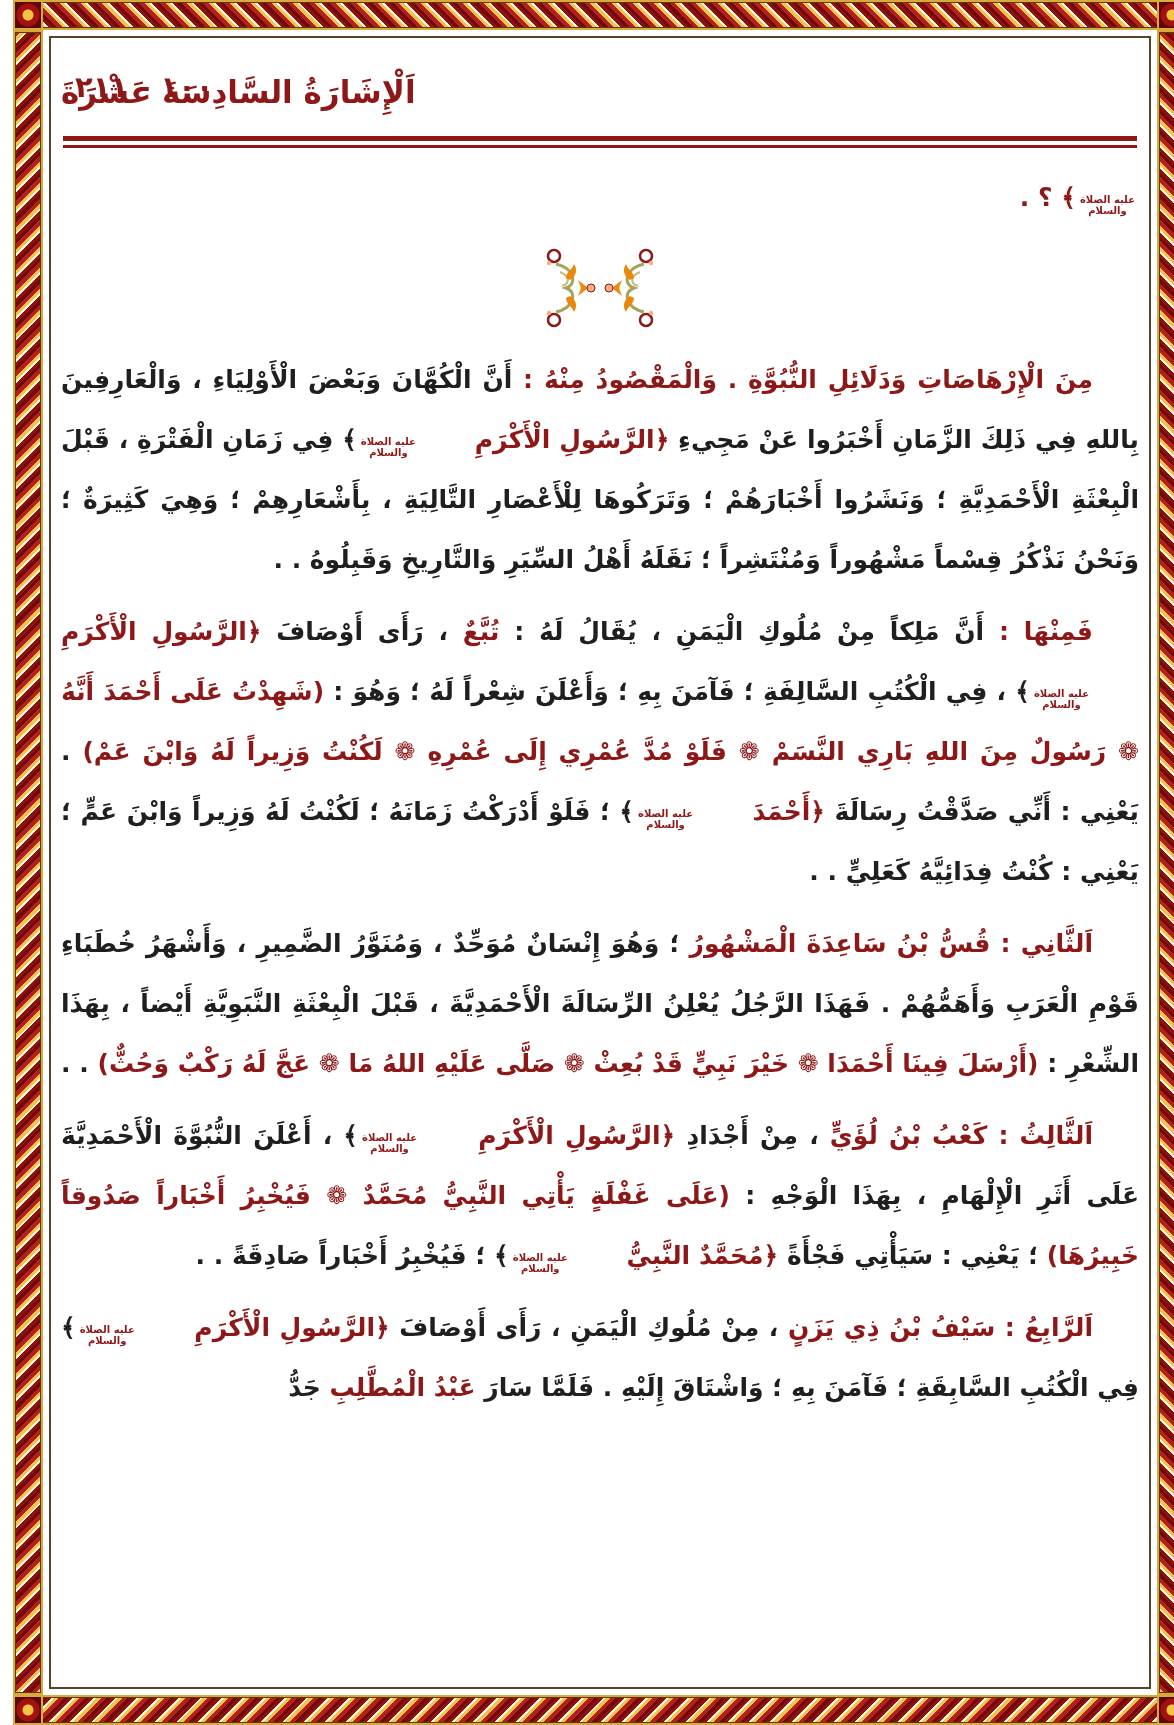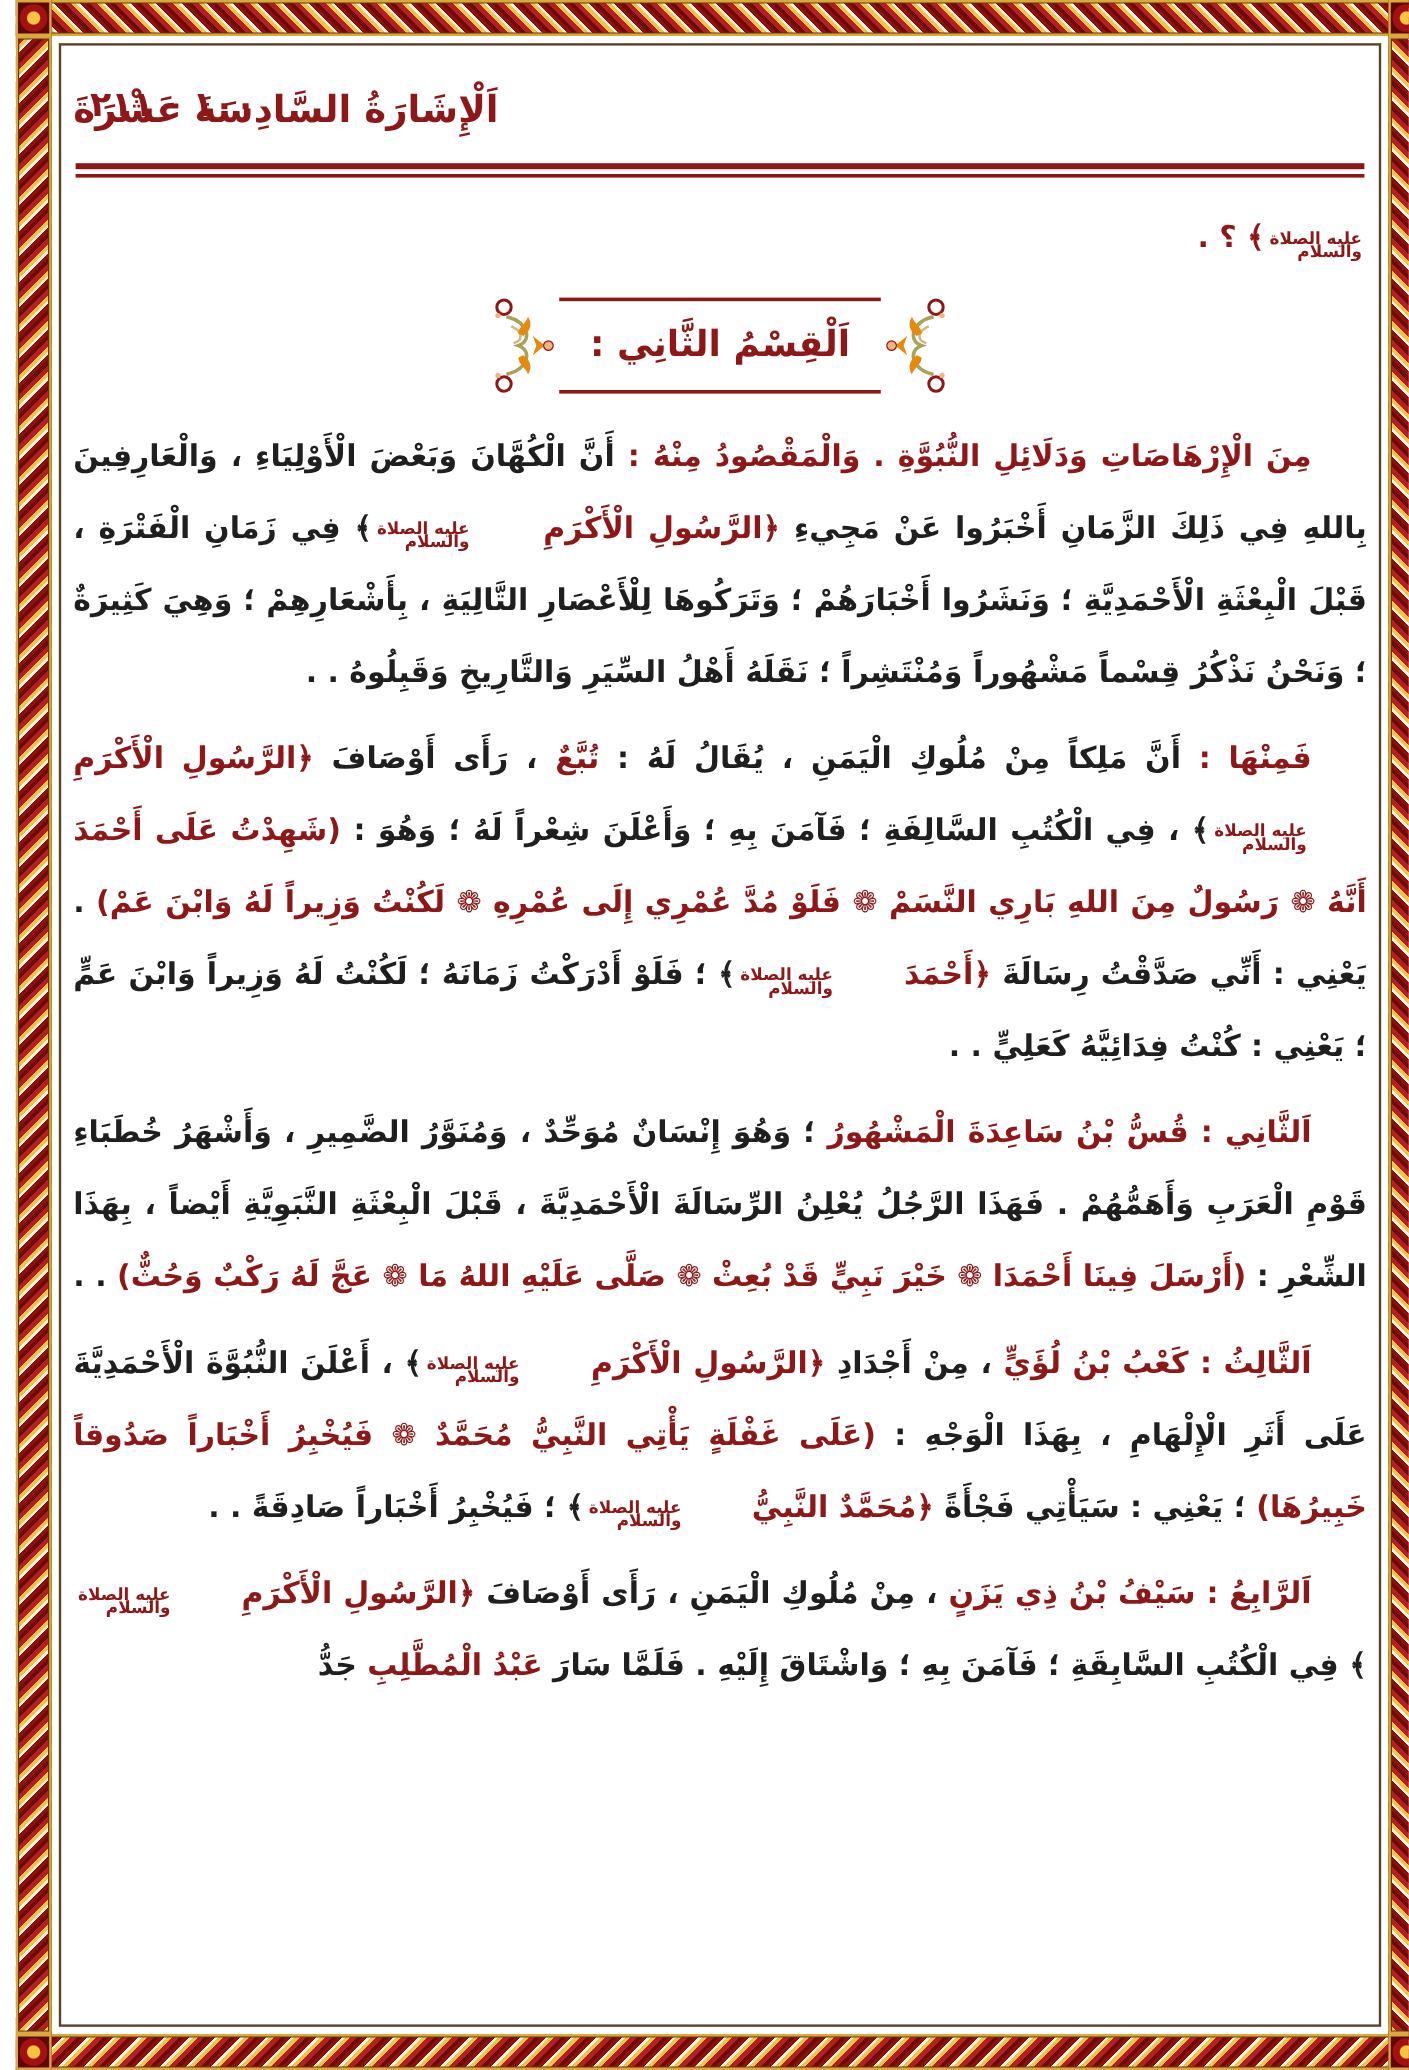--- a/index.html
+++ b/index.html
@@ -53,22 +53,22 @@
   .double-rule .thick{height:5px;background:var(--red);}
   .double-rule .gap{height:4px;}
   .double-rule .thin{height:2.5px;background:var(--red);}
 
   .text-body{margin-top:20px;font-size:25px;font-weight:bold;line-height:60px;
     color:var(--ink);text-align:justify;}
   p.para{margin:0 0 12px;}
   p.para.indent{text-indent:46px;}
   .seg-red{color:var(--red);}
   .seg-black{color:var(--ink);}
-  .honorific{display:inline-block;vertical-align:-8px;color:var(--red);
-    font-size:14px;line-height:11px;font-weight:bold;margin:0 4px;white-space:nowrap;}
+  .honorific{display:inline-block;vertical-align:-8px;text-align:center;color:var(--red);
+    font-size:10px;line-height:11px;font-weight:bold;margin:0 4px;white-space:nowrap;}
   .honorific .hl{display:block;}
 
   
   .section-box{display:flex;align-items:center;justify-content:center;
     width:max-content;margin:14px auto 16px;}
   .box-core{border-top:3px solid var(--red);border-bottom:3px solid var(--red);
     padding:6px 26px;}
   .box-label{font-size:30px;font-weight:bold;color:var(--red);line-height:62px;}
   .box-orn{display:inline-block;width:58px;height:92px;}
   .box-orn.flip svg{transform:scaleX(-1);}
@@ -110,23 +110,20 @@
         <circle cx="46" cy="78" r="6" fill="none" stroke="#8E1818" stroke-width="2.5"></circle>
         <circle cx="51" cy="71" r="2.2" fill="#F2B27A"></circle>
         <path d="M44 22 C26 26 22 42 34 46 C22 50 26 66 44 70" fill="none" stroke="#A8A35B" stroke-width="3"></path>
         <path d="M40 30 C30 34 30 42 38 44" fill="none" stroke="#C8B97E" stroke-width="2"></path>
         <path d="M30 38 C24 34 22 28 26 22 C28 28 34 30 34 36 Z" fill="#E8890C"></path>
         <path d="M30 54 C24 58 22 64 26 70 C28 64 34 62 34 56 Z" fill="#E8890C"></path>
         <path d="M12 46 L22 38 L19 46 L22 54 Z" fill="#E8890C"></path>
         <circle cx="9" cy="46" r="4" fill="#F2B27A" stroke="#8E1818" stroke-width="1"></circle>
       </svg>
     </span>
-    <span class="box-core">
-      <span class="box-label">اَلْقِسْمُ الثَّانِي :</span>
-    </span>
     <span class="box-orn flip">
       <svg width="58" height="92" viewBox="0 0 58 92">
         <circle cx="46" cy="14" r="6" fill="none" stroke="#8E1818" stroke-width="2.5"></circle>
         <circle cx="51" cy="21" r="2.2" fill="#F2B27A"></circle>
         <circle cx="46" cy="78" r="6" fill="none" stroke="#8E1818" stroke-width="2.5"></circle>
         <circle cx="51" cy="71" r="2.2" fill="#F2B27A"></circle>
         <path d="M44 22 C26 26 22 42 34 46 C22 50 26 66 44 70" fill="none" stroke="#A8A35B" stroke-width="3"></path>
         <path d="M40 30 C30 34 30 42 38 44" fill="none" stroke="#C8B97E" stroke-width="2"></path>
         <path d="M30 38 C24 34 22 28 26 22 C28 28 34 30 34 36 Z" fill="#E8890C"></path>
         <path d="M30 54 C24 58 22 64 26 70 C28 64 34 62 34 56 Z" fill="#E8890C"></path>

